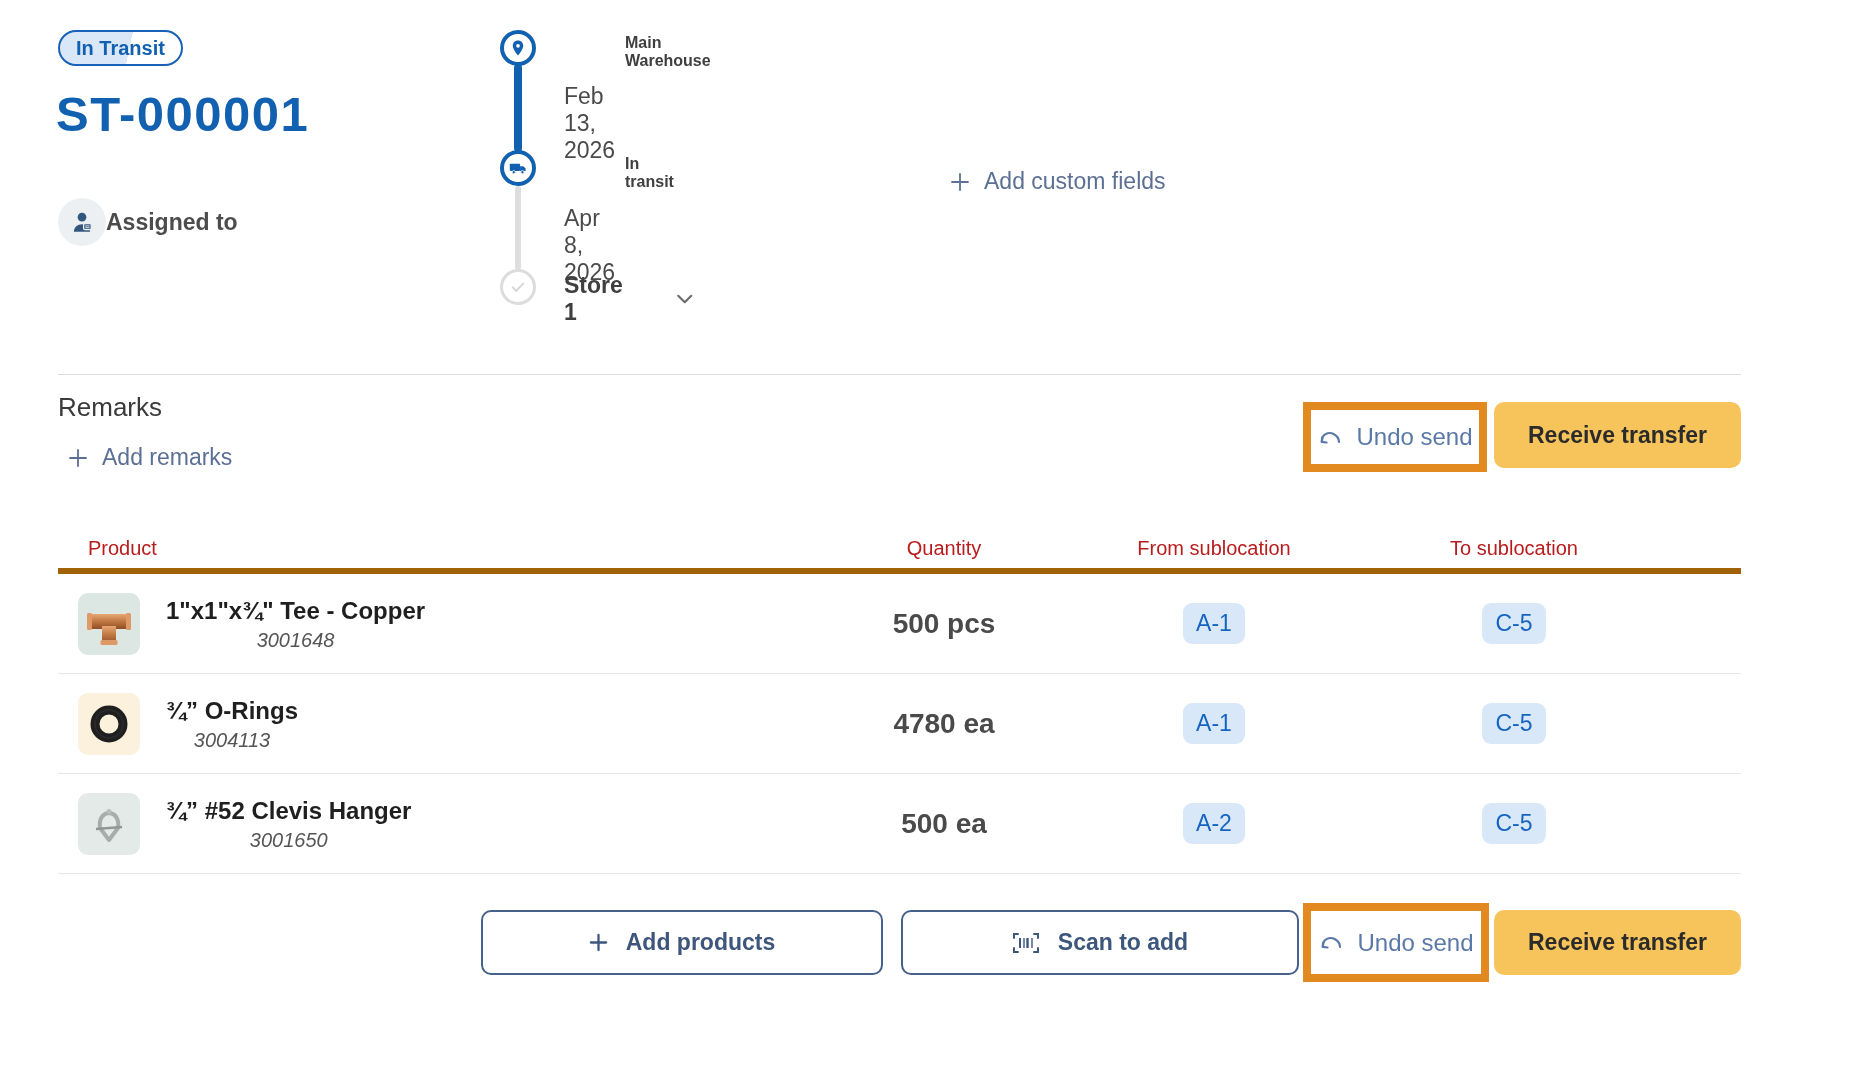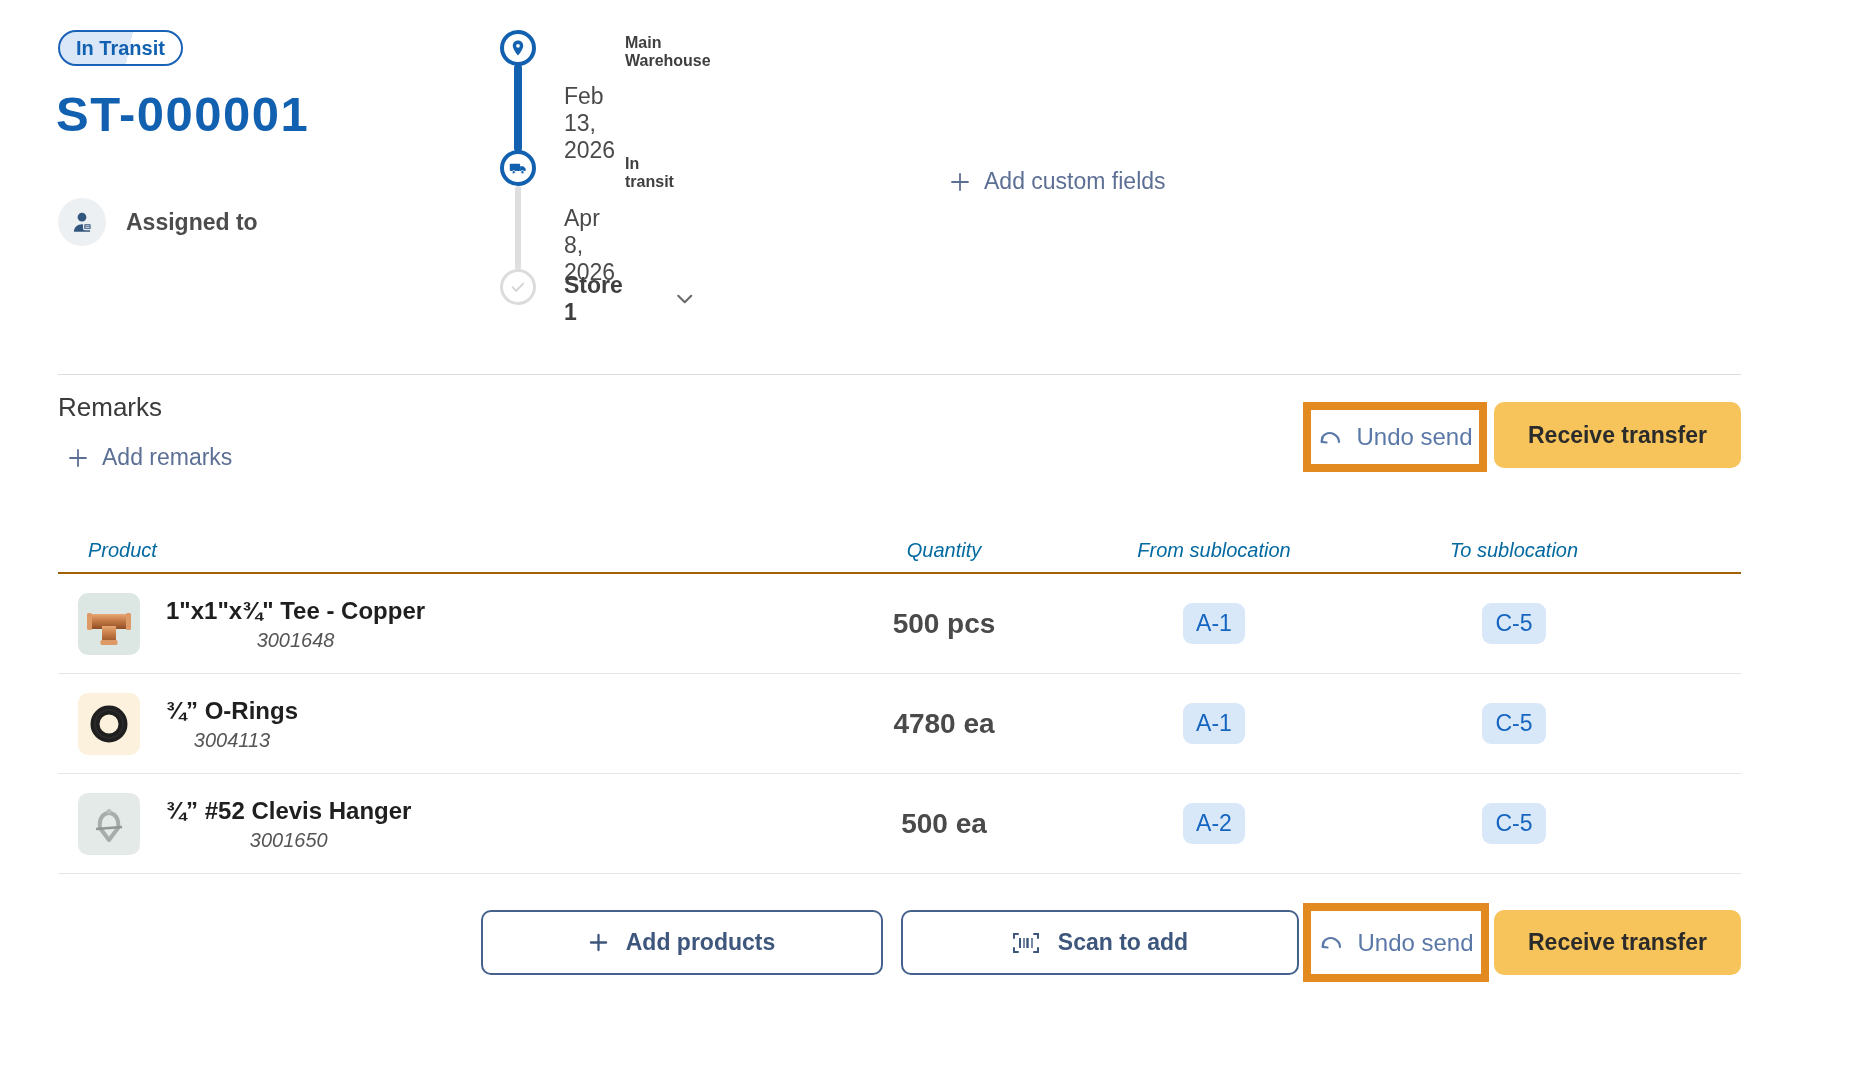--- a/index.html
+++ b/index.html
@@ -16,21 +16,21 @@
     display:inline-flex; align-items:center;
     height:36px; padding:0 16px;
     border:2px solid #1a62b7; border-radius:18px;
     background:linear-gradient(102deg,#d9e7f8 57%,#ffffff 57%);
     color:#1261b0; font-weight:bold; font-size:20px;
   }
   .transfer-id {
     position:absolute; left:56px; top:86px;
     font-size:49px; font-weight:bold; color:#1261b0; letter-spacing:1.5px;
   }
-  .assigned { position:absolute; left:58px; top:198px; display:flex; align-items:center; gap:20px; cursor:pointer; }
+  .assigned { position:absolute; left:58px; top:198px; display:flex; align-items:center; cursor:pointer; }
   .avatar {
     width:48px; height:48px; border-radius:50%; background:#edf0f2;
     display:flex; align-items:center; justify-content:center;
   }
   .assigned-label { font-size:23px; font-weight:bold; color:#4c4c4c; }
 
   
   .timeline { position:absolute; left:0; top:0; }
   .tnode { position:absolute; width:36px; height:36px; border-radius:50%; background:#fff;
            display:flex; align-items:center; justify-content:center; }
@@ -67,22 +67,22 @@
   .outline-btn { position:absolute; top:910px; height:65px; background:#fff;
                  border:2.5px solid #46618c; border-radius:10px;
                  display:flex; align-items:center; justify-content:center; gap:18px;
                  font-family:inherit; font-weight:bold; font-size:23px; color:#3d567c; cursor:pointer; }
   .btn-add-products { left:481px; width:402px; }
   .btn-scan { left:901px; width:398px; }
 
   
   .table { position:absolute; left:58px; top:528px; width:1683px; }
   .thead { display:grid; grid-template-columns:766px 240px 300px 300px 1fr;
-           align-items:center; height:46px; border-bottom:2px solid #a16207;
-           color:#0369a1; font-size:20px;font-style:italic; }
+           align-items:center; height:46px; border-bottom:6px solid #a16207;
+           color:#b91c1c; font-size:20px; }
   .thead .c-product { padding-left:30px; }
   .c-center { text-align:center; }
   .trow { display:grid; grid-template-columns:766px 240px 300px 300px 1fr;
           align-items:center; height:100px; border-bottom:1px solid #e7e7e7; cursor:pointer; }
   .prod-cell { display:flex; align-items:center; gap:26px; padding-left:20px; }
   .thumb { width:62px; height:62px; border-radius:10px; display:flex; align-items:center; justify-content:center; }
   .thumb.t-copper { background:#dce6e2; }
   .thumb.t-oring  { background:#fbf1dd; }
   .thumb.t-clevis { background:#e4eae7; }
   .prod-name { font-size:24px; font-weight:bold; color:#1f1f1f; line-height:1.25; }

